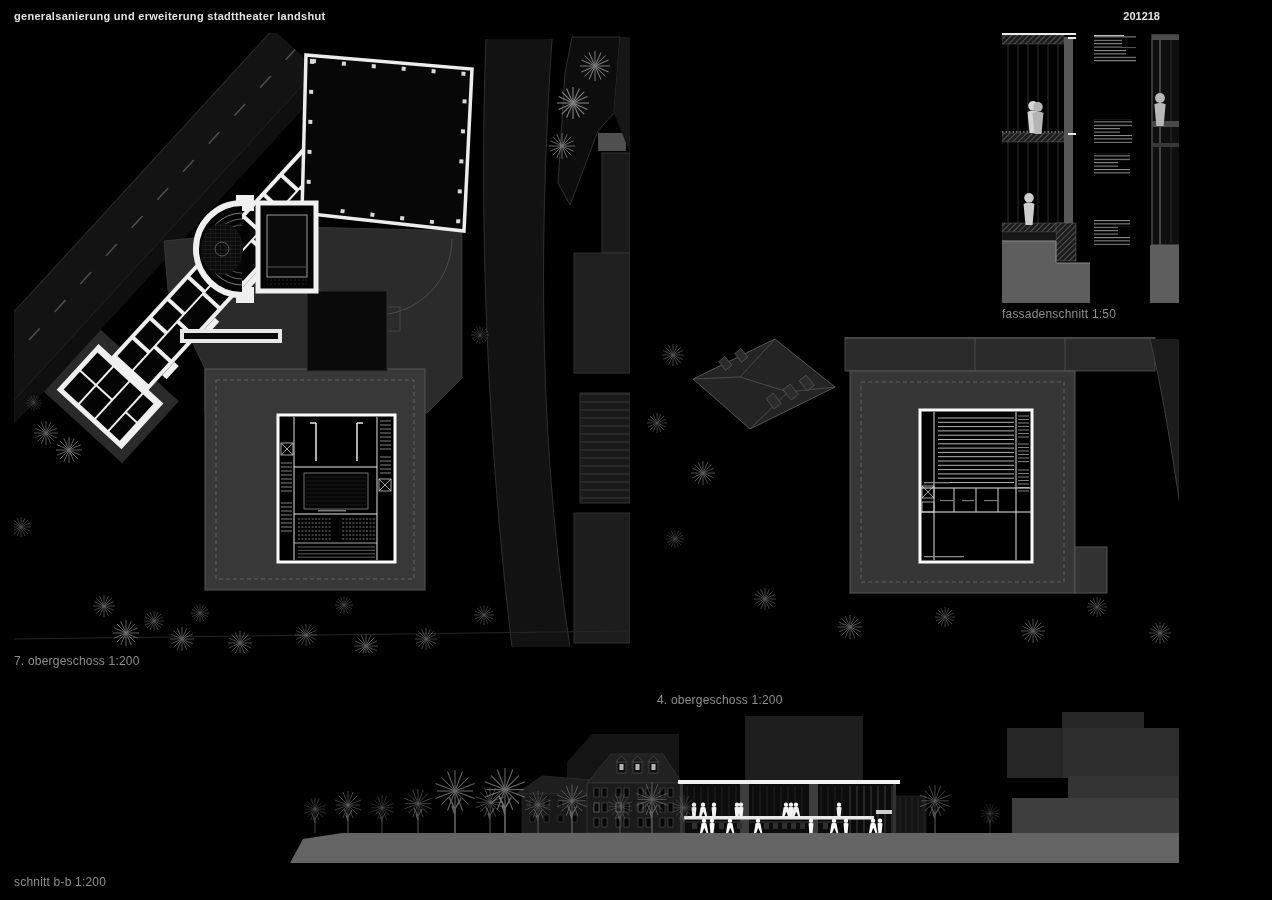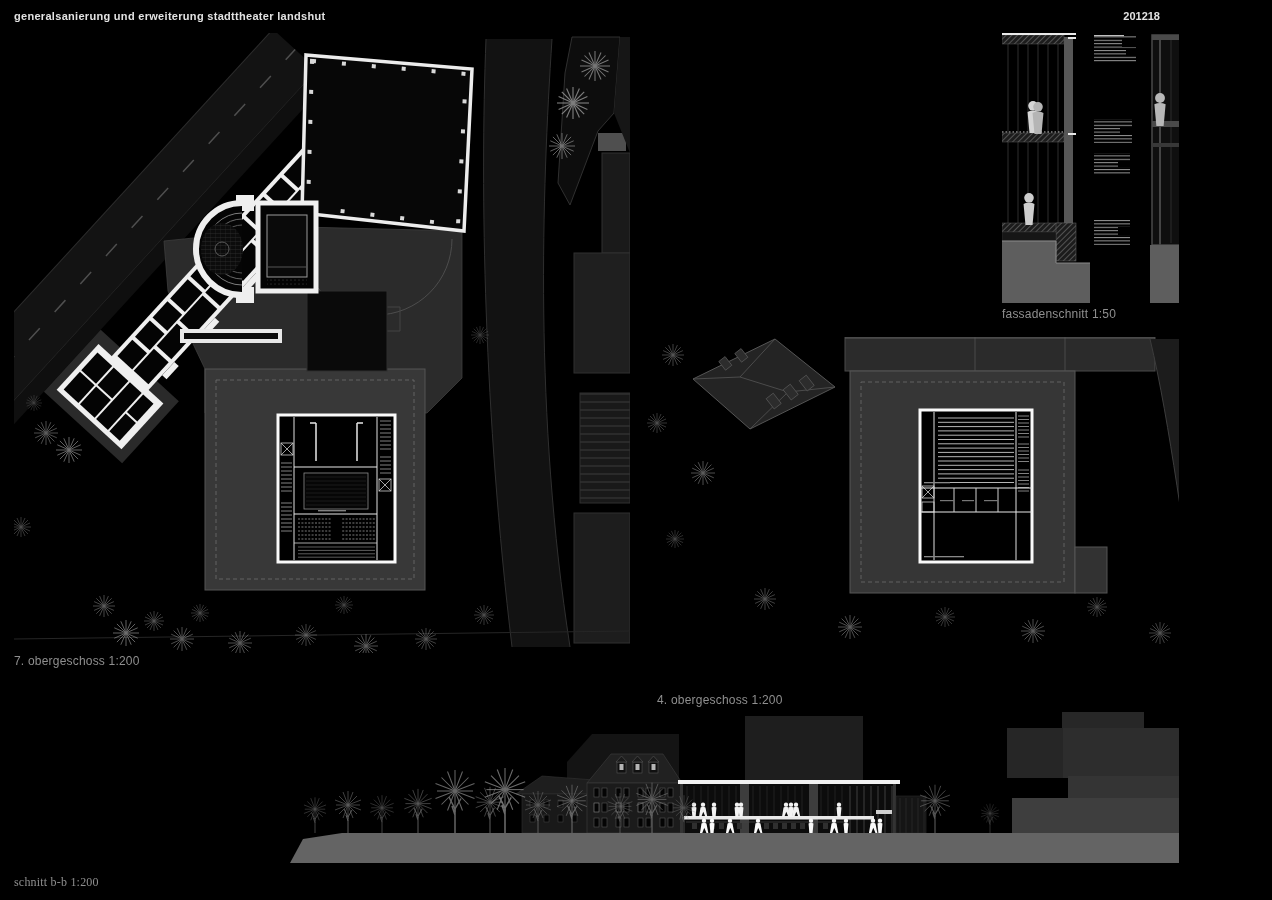--- a/index.html
+++ b/index.html
@@ -5,21 +5,21 @@
   html,body{margin:0;padding:0;background:#000;}
   .sheet{position:relative;width:1179px;height:900px;background:#000;overflow:hidden;
          font-family:"Liberation Sans",sans-serif;}
   .title{position:absolute;left:14px;top:10px;font-size:11px;font-weight:bold;
          color:#e2e2e2;letter-spacing:.3px;}
   .code{position:absolute;right:19px;top:10px;font-size:11px;font-weight:bold;color:#e2e2e2;}
   .cap{position:absolute;font-size:12px;color:#8f8f8f;letter-spacing:.2px;}
   .cap.p3{left:14px;top:654px;}
   .cap.p4{left:645px;top:693px;margin-left:12px;}
   .cap.fs{left:1002px;top:307px;}
-  .cap.sb{left:14px;top:875px;font-family:Liberation Serif, serif;}
+  .cap.sb{left:14px;top:875px;}
   svg{position:absolute;display:block;}
   #svgA{left:14px;top:33px;}
   #svgB{left:645px;top:337px;}
   #svgC{left:1002px;top:33px;}
   #svgD{left:290px;top:700px;}
 </style>
 </head>
 <body>
 
 <div class="sheet">

